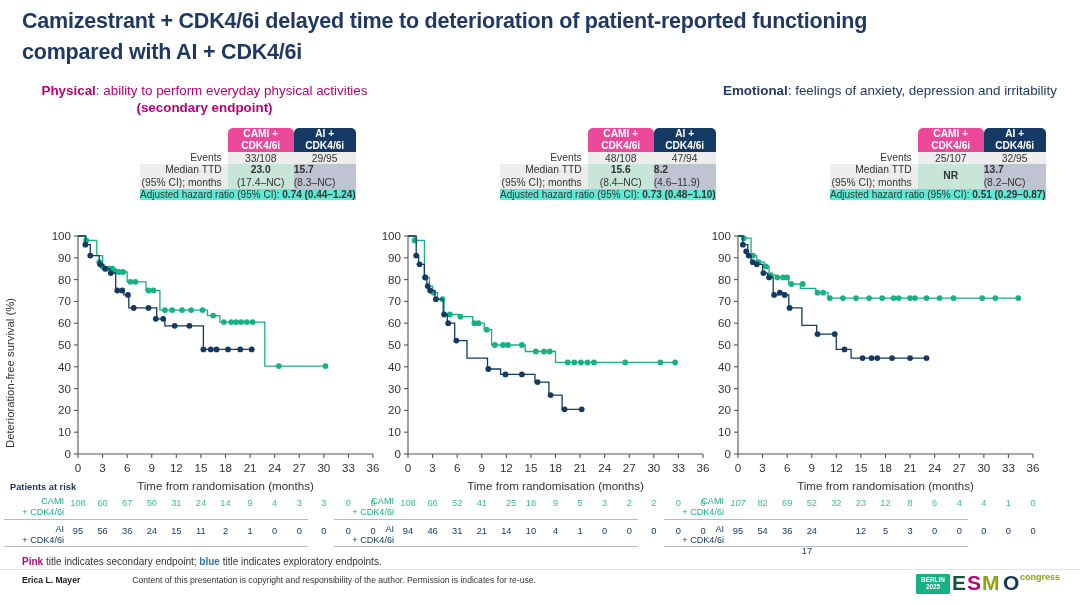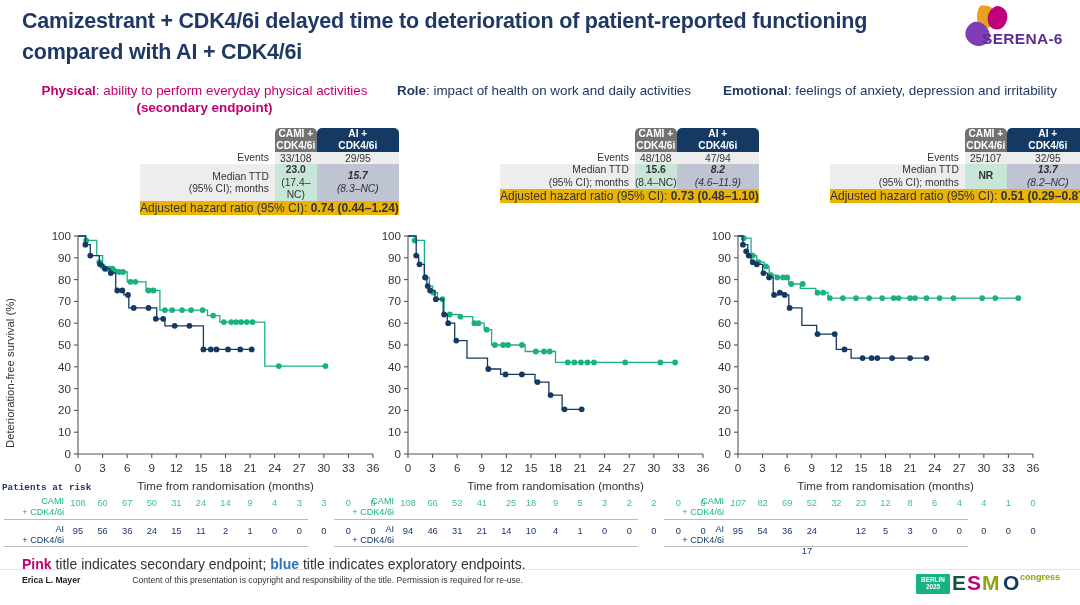--- a/index.html
+++ b/index.html
@@ -44,62 +44,62 @@
   
   .stats{
     position:absolute;border-collapse:collapse;font-size:10.3px;
   }
   .stats td,.stats th{padding:0;}
   .stats .lbl{
     text-align:right;padding-right:6px;color:#333;line-height:1.18;
     white-space:nowrap;vertical-align:middle;
   }
   .hdr-cami{
-    background:#737373;color:#fff;font-weight:bold;text-align:center;
-    width:42px;line-height:1.18;padding:4px 0;
+    background:#ec4899;color:#fff;font-weight:bold;text-align:center;
+    width:66px;line-height:1.18;padding:4px 0;
     border-radius:5px 5px 0 0;font-size:10.2px;
   }
   .hdr-ai{
     background:#143A63;color:#fff;font-weight:bold;text-align:center;
-    width:82px;line-height:1.18;padding:4px 0;
+    width:62px;line-height:1.18;padding:4px 0;
     border-radius:5px 5px 0 0;font-size:10.2px;
   }
   .ev-cami{background:#EDEDED;text-align:center;padding:3px 0;}
   .ev-ai{background:#EDEDED;text-align:center;padding:3px 0;}
   .ttd-lbl{background:#EDEDED;}
   .ttd-cami{background:#C8E6D8;text-align:center;padding:3px 0;line-height:1.2;}
-  .ttd-ai{background:#BFC4D2;text-align:center;padding:3px 0;line-height:1.2;font-style:italic;}
+  .ttd-ai{background:#BFC4D2;padding:3px 0;line-height:1.2;}
   .ttd-cami b,.ttd-ai b{font-weight:bold;}
   .hr-band{
-    background:#eab308;text-align:center;font-size:12px;padding:3px 2px;
+    background:#5eead4;text-align:center;font-size:10px;padding:3px 2px;
     white-space:nowrap;
     margin-top:45px;
   }
   .hr-band b{font-weight:bold;}
 
   
   .chart-wrap{position:absolute;}
 
   
   .atrisk-title{
-    position:absolute;left:2px;top:482px;font-size:9.3px;font-weight:bold;color:#1F3864;font-family:Liberation Mono, monospace;
+    position:absolute;left:10px;top:482px;font-size:9.3px;font-weight:bold;color:#1F3864;
   }
   .atrisk-lab{
     position:absolute;font-size:9.1px;text-align:right;line-height:1.18;width:58px;
   }
   .lab-cami{color:#18B183;}
   .lab-ai{color:#143A63;}
   .atrisk-row{position:absolute;font-size:9.3px;}
   .atrisk-row span{position:absolute;text-align:center;width:20px;}
   .row-cami span{color:#3FBF93;}
   .row-ai span{color:#1F3864;}
   .atrisk-sep{position:absolute;height:1px;background:#BBBBBB;}
 
   
-  .foot1{position:absolute;left:22px;top:556px;font-size:14px;color:#333;}
+  .foot1{position:absolute;left:22px;top:556px;font-size:10px;color:#333;}
   .foot1 .pink{color:#C00070;font-weight:bold;}
   .foot1 .blue{color:#2E74B5;font-weight:bold;}
   .foot2{position:absolute;left:22px;top:575px;font-size:8.6px;color:#333;}
   .foot2 .who{font-weight:bold;color:#1a1a1a;}
   .foot2 .txt{margin-left:52px;}
   .footline{position:absolute;left:0;top:569px;width:1080px;height:1px;background:#e3e3e3;}
 
   .esmo{position:absolute;right:14px;top:570px;height:28px;width:150px;}
   .esmo-berlin{
     position:absolute;left:0;top:4px;width:34px;height:20px;background:#18B183;
@@ -112,28 +112,20 @@
   .esmo-o{position:absolute;left:87px;top:1px;font-size:21px;font-weight:bold;color:#16375F;letter-spacing:-1px;}
   .esmo-cong{position:absolute;left:104px;top:2px;font-size:9px;color:#8FA313;font-weight:bold;}
 </style>
 </head>
 <body>
 
 <div class="slide">
 
   <div class="title">Camizestrant + CDK4/6i delayed time to deterioration of patient-reported functioning compared with AI + CDK4/6i</div>
 
-  <div class="serena-logo">
-    <svg width="118" height="52" viewBox="0 0 118 52">
-      <path d="M26 4 C36 2 44 8 42 18 C40 26 32 28 26 24 C22 21 22 10 26 4 Z" fill="#E8A020"></path>
-      <path d="M44 4 C54 6 56 16 50 24 C45 30 36 28 34 20 C32 12 38 4 44 4 Z" fill="#C0007A"></path>
-      <path d="M20 20 C10 24 8 36 18 42 C26 47 36 42 36 34 C36 26 28 18 20 20 Z" fill="#7E3FB5"></path>
-    </svg>
-    <div class="serena-word">SERENA-6</div>
-  </div>
 
   <div class="panel p1">
     <div class="panel-head">
       <b>Physical</b><span class="rest">: ability to perform everyday physical activities </span><b>(secondary endpoint)</b>
     </div>
   </div>
 
   <table class="stats" style="left:140px;top:128px;">
     <tbody>
         <tr>
@@ -162,25 +154,20 @@
       </td>
     </tr>
     <tr>
       <td class="hr-band" colspan="3">
         <span>Adjusted hazard ratio (95% CI): </span><b>0.74 (0.44–1.24)</b>
       </td>
     </tr>
   </tbody>
     </table>
 
-  <div class="panel p2">
-    <div class="panel-head">
-      <b>Role</b><span>: impact of health on work and daily activities</span>
-    </div>
-  </div>
 
   <table class="stats" style="left:500px;top:128px;">
     <tbody>
         <tr>
       <td class="lbl"></td>
       <td class="hdr-cami">
         <span>CAMI +</span><br><span>CDK4/6i</span>
       </td>
       <td class="hdr-ai">
         <span>AI +</span><br><span>CDK4/6i</span>
@@ -656,21 +643,21 @@
         <span style="left:998.4px;">0</span>
         <span style="left:1023.0px;">0</span>
       </div>
     </div>
 
   <div class="footline"></div>
   <div class="foot1">
     <span class="pink">Pink</span><span> title indicates secondary endpoint; </span><span class="blue">blue</span><span> title indicates exploratory endpoints.</span>
   </div>
   <div class="foot2">
-    <span class="who">Erica L. Mayer</span><span class="txt">Content of this presentation is copyright and responsibility of the title. Permission is required for re-use.</span>
+    <span class="who">Erica L. Mayer</span><span class="txt">Content of this presentation is copyright and responsibility of the author. Permission is indicates for re-use.</span>
   </div>
 
   <div class="esmo">
     <div class="esmo-berlin">
       <span>BERLIN</span><br><span>2025</span>
     </div>
     <div class="esmo-e">E</div>
     <div class="esmo-s">S</div>
     <div class="esmo-m">M</div>
     <div class="esmo-o">O</div>

